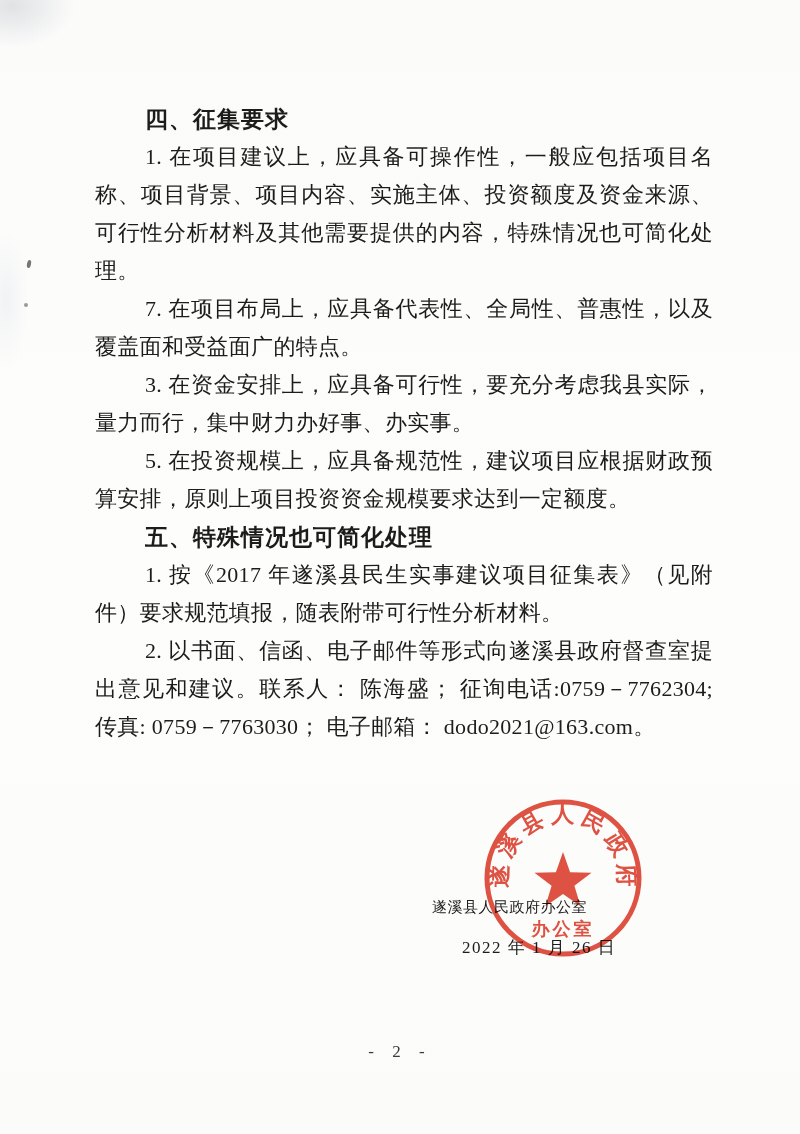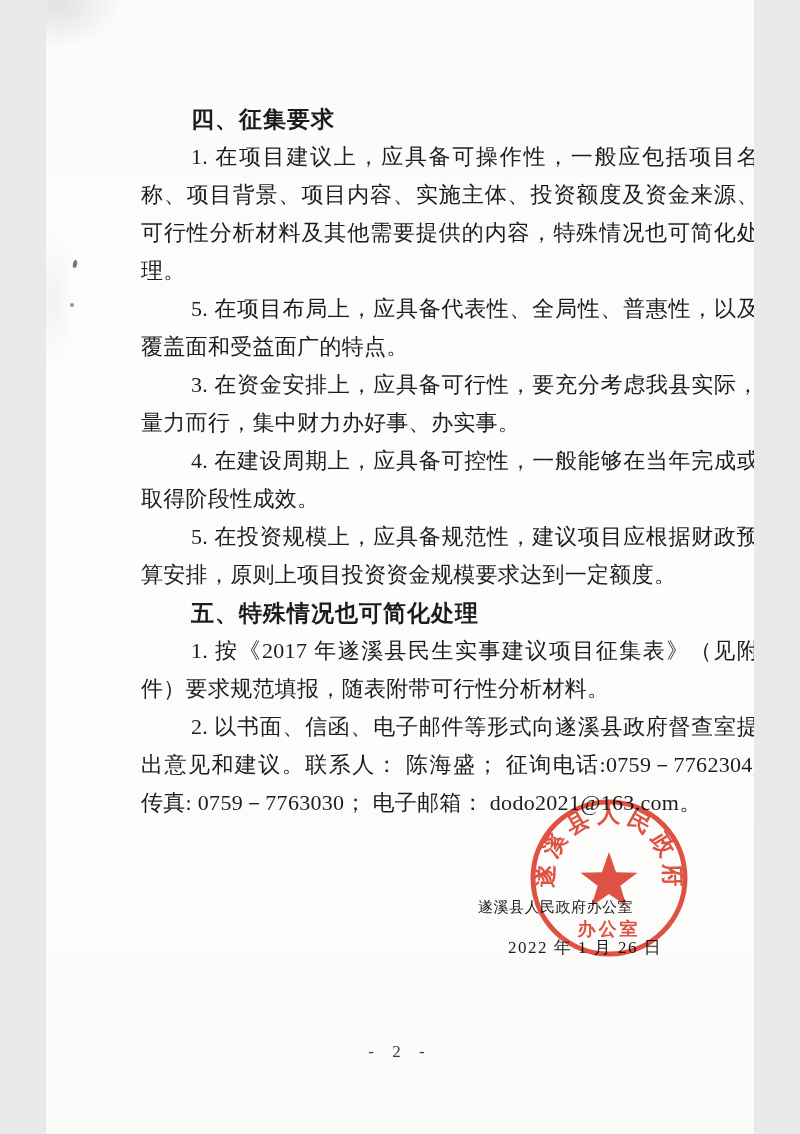--- a/index.html
+++ b/index.html
@@ -1,28 +1,27 @@
 <!DOCTYPE html>
 <html><head>
 <meta charset="utf-8">
 <style>
   html, body { margin: 0; padding: 0; background: #e9e9e9; }
   .page {
     position: relative;
-    width: 676px;
+    width: 800px;
     height: 1134px;
     margin: 0 auto;
     background:
       radial-gradient(ellipse 90px 60px at 12px 6px, rgba(160,168,176,0.30), rgba(160,168,176,0) 70%),
       radial-gradient(ellipse 30px 90px at 6px 300px, rgba(190,198,210,0.18), rgba(190,198,210,0) 75%),
       linear-gradient(180deg, #fbfbfa 0%, #fdfdfc 50%, #fbfbf9 100%);
     overflow: hidden;
     font-family: "Liberation Serif", "DejaVu Serif", serif;
     color: #1c1c1c;
-    padding-left: 32px;
   }
 
   
   .speck { position: absolute; background: #4a4a4a; border-radius: 50%; }
   .speck.s1 { left: 27px; top: 260px; width: 4px; height: 8px; opacity: 0.75; transform: rotate(12deg); }
   .speck.s2 { left: 24px; top: 303px; width: 4px; height: 4px; opacity: 0.55; }
 
   
   .content {
     position: absolute;
@@ -93,23 +92,22 @@
 <body>
 
 <div class="page">
 
   <div class="speck s1"></div>
   <div class="speck s2"></div>
 
   <main class="content">
     <h2 class="hd">四、征集要求</h2>
     <p class="para">1. 在项目建议上，应具备可操作性，一般应包括项目名称、项目背景、项目内容、实施主体、投资额度及资金来源、可行性分析材料及其他需要提供的内容，特殊情况也可简化处理。</p>
-    <p class="para">5. 在项目布局上，应具备代表性、全局性、普惠性，以及覆盖面和受益面广的特点。</p>
+    <p class="para">7. 在项目布局上，应具备代表性、全局性、普惠性，以及覆盖面和受益面广的特点。</p>
     <p class="para">3. 在资金安排上，应具备可行性，要充分考虑我县实际，量力而行，集中财力办好事、办实事。</p>
-    <p class="para">4. 在建设周期上，应具备可控性，一般能够在当年完成或取得阶段性成效。</p>
     <p class="para">5. 在投资规模上，应具备规范性，建议项目应根据财政预算安排，原则上项目投资资金规模要求达到一定额度。</p>
     <h2 class="hd">五、特殊情况也可简化处理</h2>
     <p class="para">1. 按《2017 年遂溪县民生实事建议项目征集表》（见附件）要求规范填报，随表附带可行性分析材料。</p>
     <p class="para">2. 以书面、信函、电子邮件等形式向遂溪县政府督查室提出意见和建议。联系人： 陈海盛； 征询电话:0759－7762304; 传真: 0759－7763030； 电子邮箱： dodo2021@163.com。</p>
   </main>
 
   <div class="issuer">遂溪县人民政府办公室</div>
   <div class="date">2022 年 1 月 26 日</div>
 
   <div class="seal">

